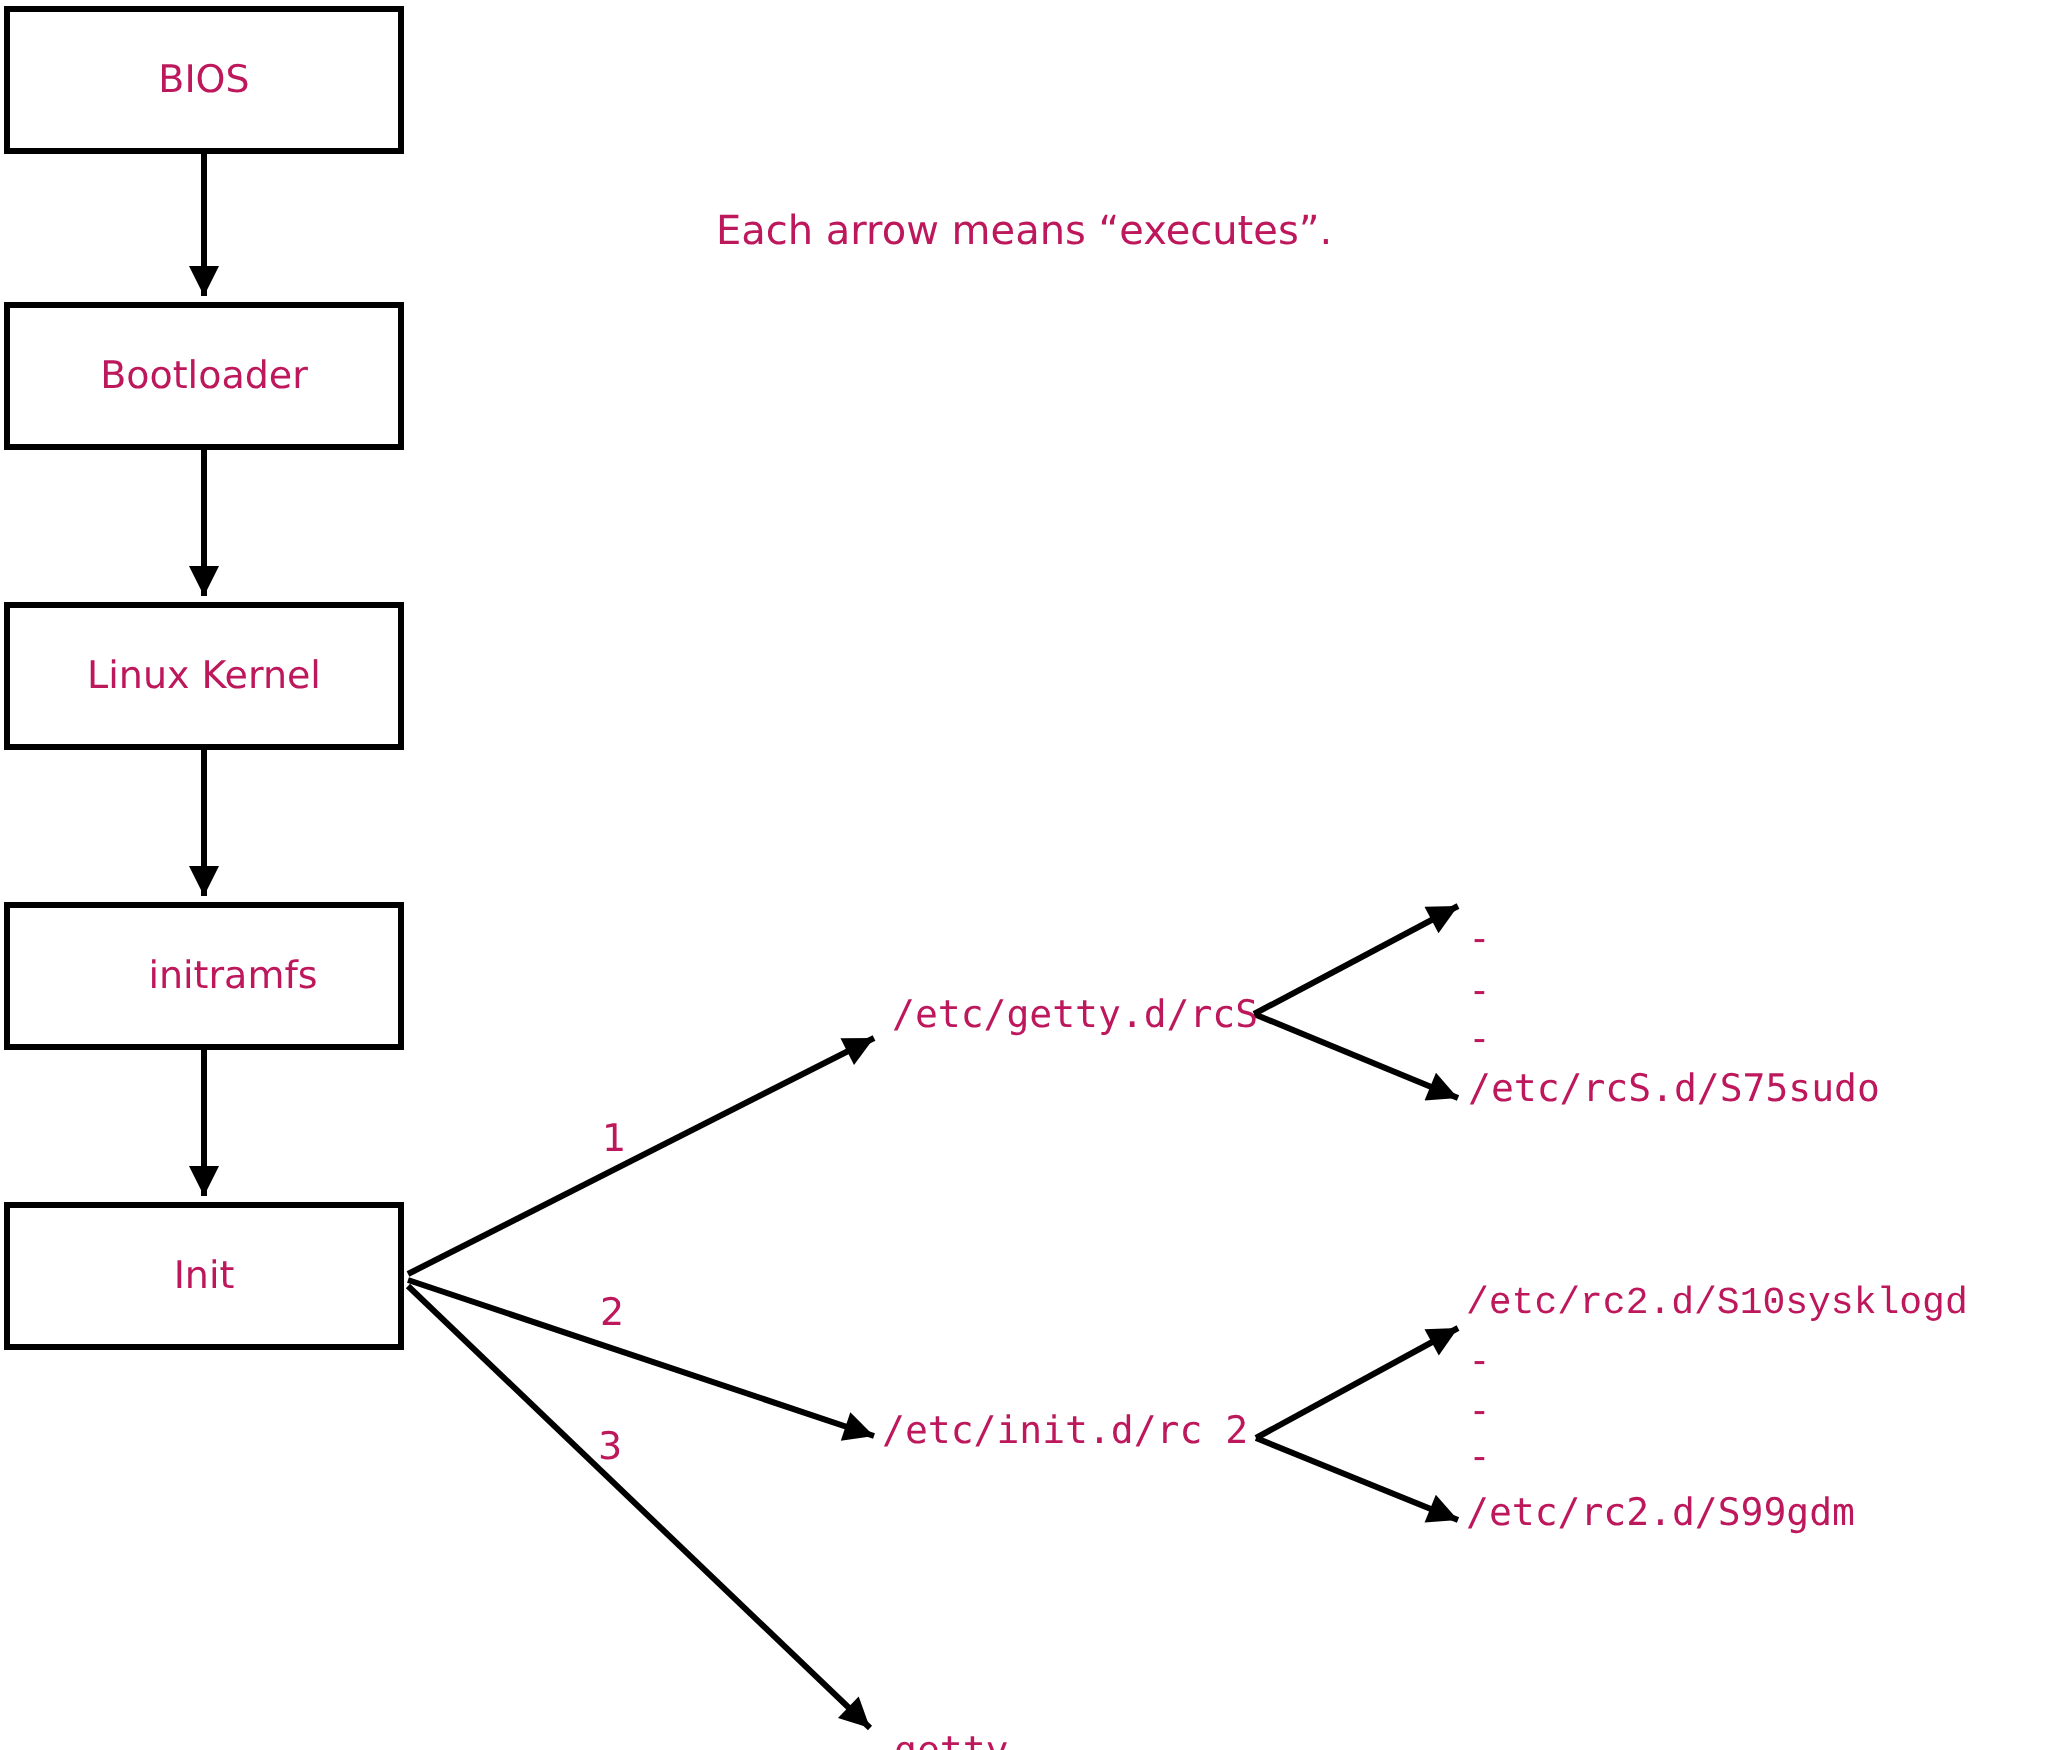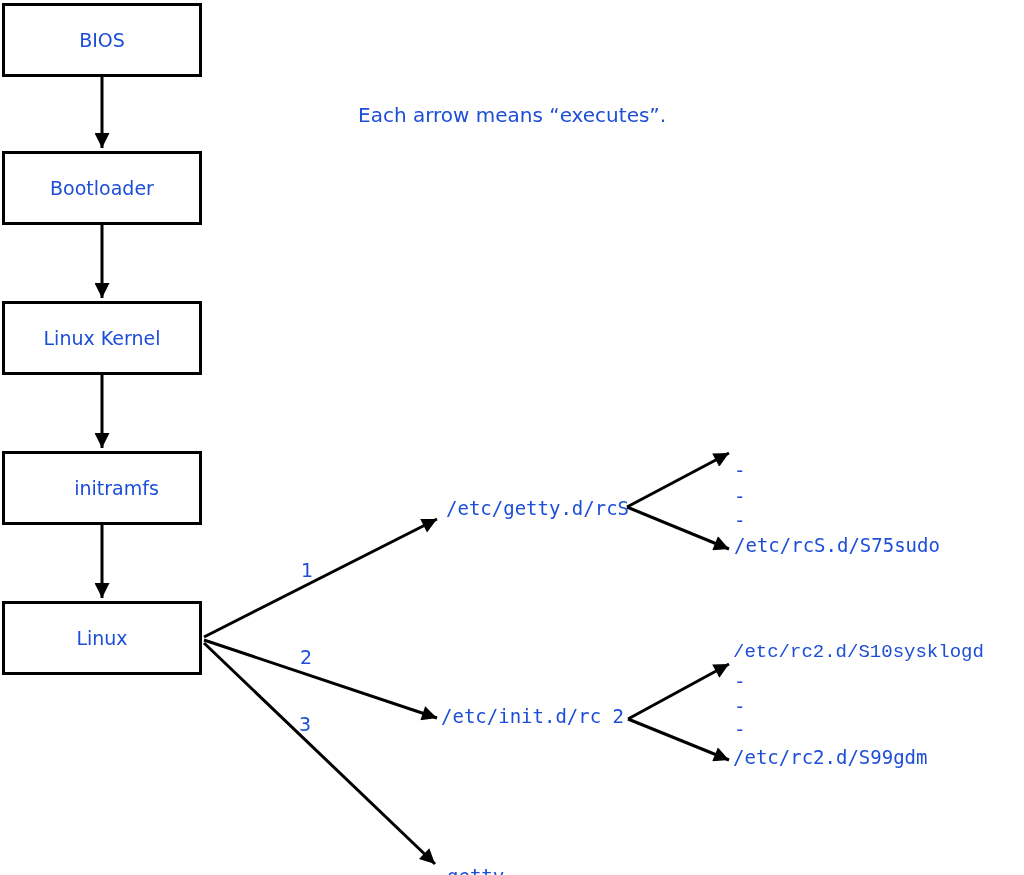--- a/index.html
+++ b/index.html
@@ -5,21 +5,21 @@
   html, body {
     margin: 0;
     padding: 0;
     background: #ffffff;
   }
   .canvas {
     position: relative;
     width: 1024px;
     height: 875px;
     background: #ffffff;
-    color: #1d4ed8;
+    color: #be185d;
     overflow: hidden;
   }
   .canvas svg.wires {
     position: absolute;
     left: 0;
     top: 0;
     width: 1024px;
     height: 875px;
   }
   .node-box {
@@ -114,21 +114,21 @@
     <line x1="627" y1="507" x2="729" y2="549" stroke="#000000" stroke-width="3" marker-end="url(#ah)"></line>
 
     <line x1="628" y1="719" x2="729" y2="664" stroke="#000000" stroke-width="3" marker-end="url(#ah)"></line>
     <line x1="628" y1="719" x2="729" y2="760" stroke="#000000" stroke-width="3" marker-end="url(#ah)"></line>
   </svg>
 
   <div class="node-box node-bios">BIOS</div>
   <div class="node-box node-kernel">Linux Kernel</div>
   <div class="node-box node-bootloader">Bootloader</div>
   <div class="node-box node-initramfs">initramfs</div>
-  <div class="node-box node-init">Linux</div>
+  <div class="node-box node-init">Init</div>
 
   <div class="caption">Each arrow means “executes”.</div>
 
   <div class="edge-num n-1">1</div>
   <div class="edge-num n-2">2</div>
   <div class="edge-num n-3">3</div>
 
   <div class="mono t-rcs">/etc/getty.d/rcS</div>
   <div class="mono t-rc2">/etc/init.d/rc 2</div>
   <div class="mono t-getty">getty</div>

